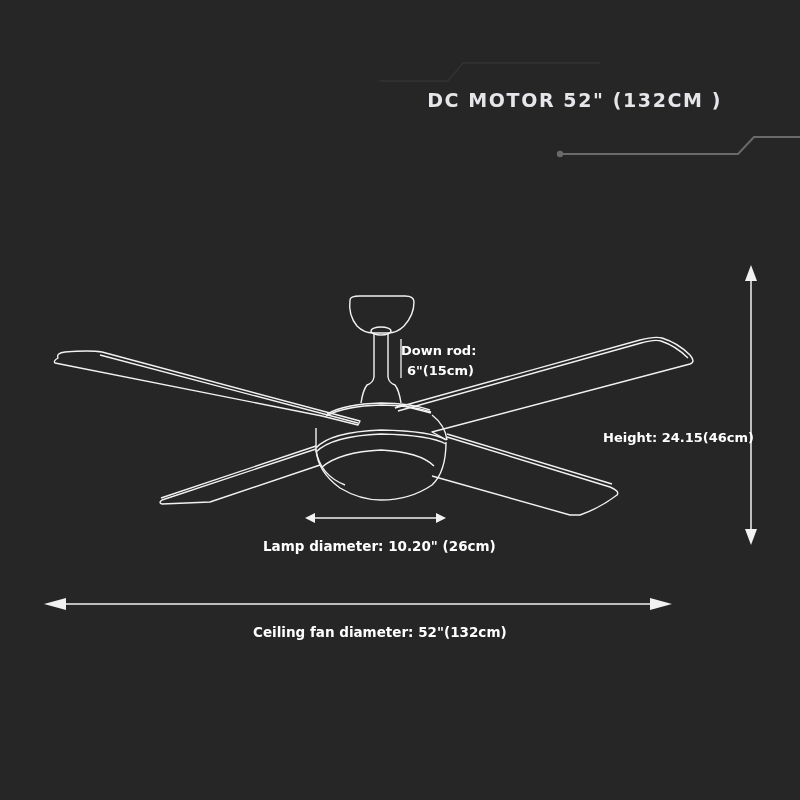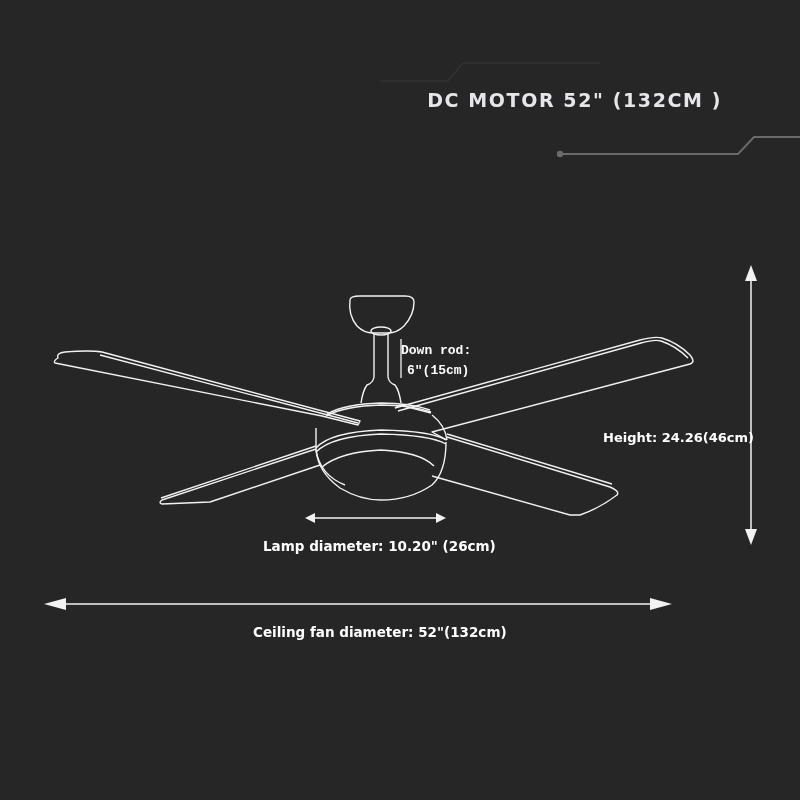--- a/index.html
+++ b/index.html
@@ -15,21 +15,21 @@
       text-align: right; color: #e6e6ea;
       font-family: "DejaVu Sans", sans-serif; font-weight: bold;
       font-size: 19px; letter-spacing: 1.6px; line-height: 32px;
       padding-right: 58px; box-sizing: border-box;
     }
     .title div { white-space: nowrap; }
     .label {
       position: absolute; color: #ffffff; font-weight: bold;
       font-family: "DejaVu Sans", sans-serif; white-space: nowrap;
     }
-    .lbl-downrod { left: 401px; top: 341px; font-size: 13px; line-height: 20px; font-family: Liberation Mono, monospace; }
+    .lbl-downrod { left: 401px; top: 341px; font-size: 13px; line-height: 20px; }
     .lbl-downrod .l2 { padding-left: 6px; }
     .lbl-height { left: 603px; top: 430px; font-size: 13px; }
     .lbl-lamp { left: 263px; top: 538px; font-size: 13.5px; }
     .lbl-diam { left: 253px; top: 624px; font-size: 13.5px; }
   </style>
 </head>
 <body>
 
 <svg class="canvas" viewBox="0 0 800 800" xmlns="http://www.w3.org/2000/svg">
 
@@ -97,15 +97,15 @@
 
 <div class="title">
   <div>DC MOTOR 52" (132CM )</div>
 </div>
 
 <div class="label lbl-downrod">
   <div>Down rod:</div>
   <div class="l2">6"(15cm)</div>
 </div>
 
-<div class="label lbl-height">Height: 24.26(46cm)</div>
+<div class="label lbl-height">Height: 24.15(46cm)</div>
 <div class="label lbl-lamp">Lamp diameter: 10.20" (26cm)</div>
 <div class="label lbl-diam">Ceiling fan diameter: 52"(132cm)</div>
 
 </body></html>

